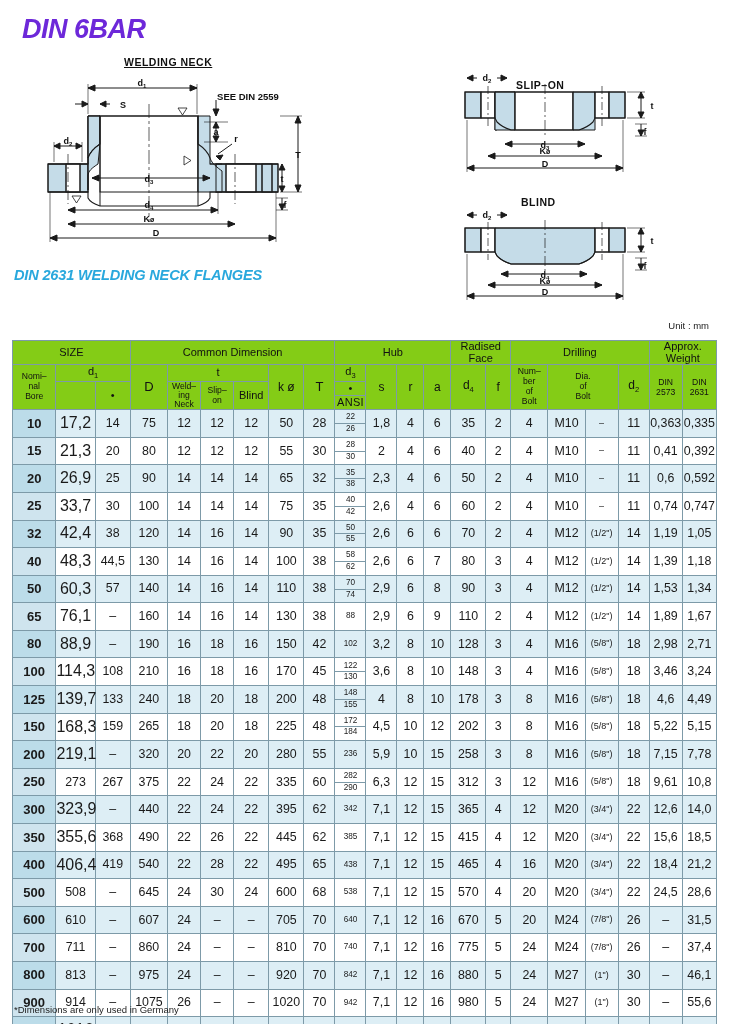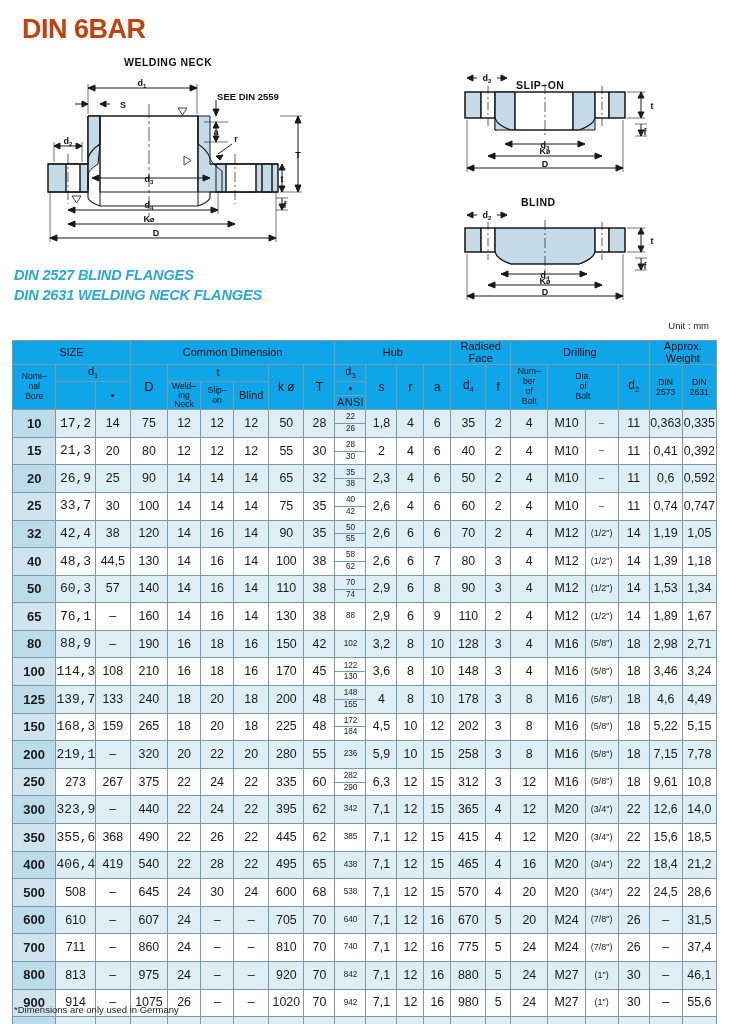--- a/index.html
+++ b/index.html
@@ -9,30 +9,30 @@
     background: #ffffff;
     font-family: "Liberation Sans", sans-serif;
     color: #1a1a1a;
     position: relative;
     overflow: hidden;
   }
 
   
   #main-title {
     position: absolute; left: 22px; top: 14px;
-    font-size: 27px; font-weight: bold; 
-    color: #c2410c; letter-spacing: -0.5px;
+    font-size: 27px; font-weight: bold; font-style: italic;
+    color: #6d28d9; letter-spacing: -0.5px;
   }
 
   
   .dwg-caption {
     position: absolute; font-size: 10.5px; font-weight: bold;
     letter-spacing: 0.5px; color: #111;
   }
-  #cap-wn { left: 124px; top: 56px; }
+  #cap-wn { left: 124px; top: 56px; text-decoration: underline; }
   #cap-so { left: 516px; top: 55px; margin-top: 24px; }
   #cap-bl { left: 521px; top: 196px; }
 
   .svgwrap { position: absolute; }
   #wn-svg { left: 30px; top: 72px; }
   #so-svg { left: 445px; top: 66px; }
   #bl-svg { left: 445px; top: 206px; }
 
   
   #din-list {
@@ -56,38 +56,38 @@
     table-layout: fixed;
   }
   #spec-table th, #spec-table td {
     border: 1px solid #7d9aa8;
     text-align: center;
     vertical-align: middle;
     padding: 0;
     line-height: 1.05;
   }
   #spec-table thead th {
-    background: #0ea5e9;
+    background: #84cc16;
     font-weight: normal;
     font-size: 11px;
     color: #111;
   }
   .hdr-tall { height: 20px; }
   .sub2 { font-size: 8.6px; line-height: 1.0; }
   .ansi { font-size: 6.6px; letter-spacing: 0.3px; }
   .subscript { font-size: 7.5px; vertical-align: sub; }
   .dot { font-size: 13px; line-height: 0.6; }
 
   tbody tr { height: 27.6px; }
   tbody tr.alt td { background: #ddeef5; }
   tbody tr td { background: #ffffff; }
   tbody td.nb { background: #cfe4ee !important; font-weight: bold; font-size: 13px; }
   tbody tr.alt td.nb { background: #bcdce9 !important; }
   td.num { font-size: 12.4px; }
-  td.num-sm { font-size: 13px; font-family: Liberation Mono, monospace; }
+  td.num-sm { font-size: 16px; }
   td.d3cell { padding: 0; font-size: 8.2px; }
   .d3stack { display: flex; flex-direction: column; height: 26px; justify-content: center; }
   .d3stack .v { line-height: 1.05; }
   .d3stack .v.top { border-bottom: 1px solid #7d9aa8; padding-bottom: 1px; }
   .d3stack .v.bot { padding-top: 1px; }
   .d3single { font-size: 8.2px; }
   td.inch { font-size: 9px; }
 
   
   #footnote {
@@ -344,21 +344,20 @@
     <text x="100" y="72">d<tspan font-size="6" dy="2">4</tspan></text>
     <text x="100" y="78">K<tspan font-size="7">ø</tspan></text>
     <text x="100" y="89">D</text>
     <text x="207" y="38">t</text>
     <text x="200" y="63">f</text>
   </g>
 </svg>
 </div>
 
 <div id="din-list">
-  <div>DIN 2527 BLIND FLANGES</div>
   <div>DIN 2631 WELDING NECK FLANGES</div>
 </div>
 
 <div id="unit-label">Unit : mm</div>
 
 <table id="spec-table">
   <colgroup>
     <col style="width:42px">
       <col style="width:38px">
       <col style="width:34px">

